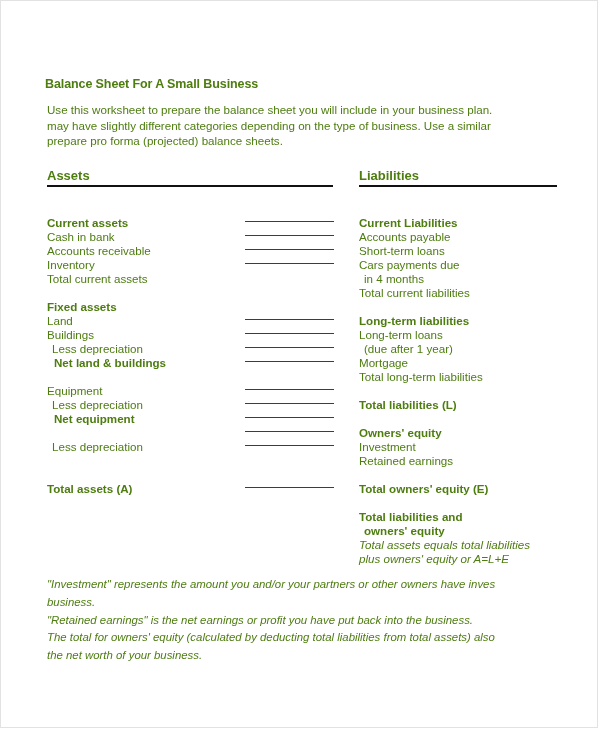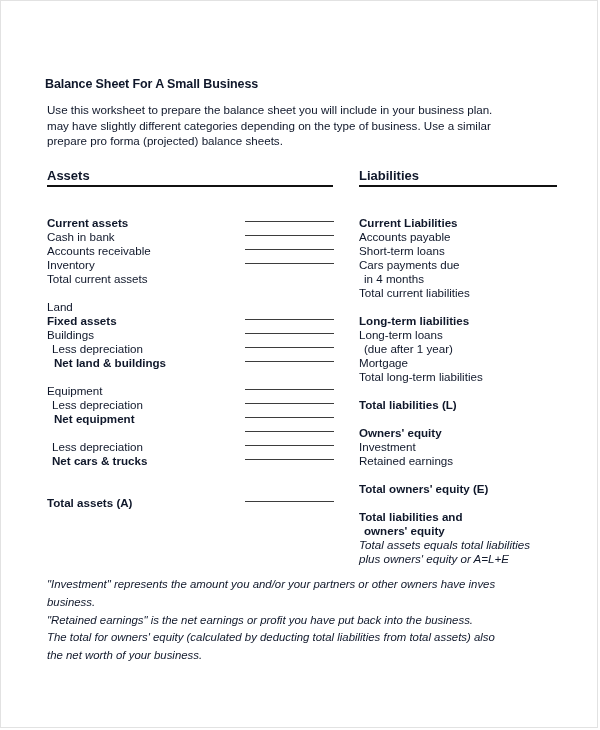--- a/index.html
+++ b/index.html
@@ -29,21 +29,21 @@
   .page-inner {
     position: absolute;
     left: 44px;
     top: 0;
     width: 524px;      
     height: 728px;
     overflow: hidden;
   }
 
   
-  .ink        { color: #0f172a; }
+  .ink        { color: #4d7c0f; }
   .doc-title {
     position: absolute;
     left: 0;
     top: 76px;
     font-size: 12.5px;
     font-weight: bold;
     letter-spacing: -0.1px;
     white-space: nowrap;
   }
   .intro {
@@ -137,32 +137,31 @@
     <div class="col col-assets">
       <div class="col-head ink">Assets</div>
       <div class="col-rule rule-assets"></div>
       <div class="rows">
           <div class="row bold"><span class="lbl ink">Current assets</span></div>
           <div class="row"><span class="lbl ink">Cash in bank</span><span class="fill"></span></div>
           <div class="row"><span class="lbl ink">Accounts receivable</span><span class="fill"></span></div>
           <div class="row"><span class="lbl ink">Inventory</span><span class="fill"></span></div>
           <div class="row"><span class="lbl ink">Total current assets</span><span class="fill"></span></div>
           <div class="row"><span class="lbl ink"></span></div>
+          <div class="row bold"><span class="lbl ink">Fixed assets</span></div>
           <div class="row"><span class="lbl ink">Land</span></div>
-          <div class="row bold"><span class="lbl ink">Fixed assets</span></div>
           <div class="row"><span class="lbl ink">Buildings</span><span class="fill"></span></div>
           <div class="row ind1"><span class="lbl ink">Less depreciation</span><span class="fill"></span></div>
           <div class="row bold ind2"><span class="lbl ink">Net land &amp; buildings</span><span class="fill"></span></div>
           <div class="row"><span class="lbl ink"></span><span class="fill"></span></div>
           <div class="row"><span class="lbl ink">Equipment</span></div>
           <div class="row ind1"><span class="lbl ink">Less depreciation</span><span class="fill"></span></div>
           <div class="row bold ind2"><span class="lbl ink">Net equipment</span><span class="fill"></span></div>
           <div class="row"><span class="lbl ink"></span><span class="fill"></span></div>
           <div class="row ind1"><span class="lbl ink">Less depreciation</span><span class="fill"></span></div>
-          <div class="row bold ind1"><span class="lbl ink">Net cars &amp; trucks</span><span class="fill"></span></div>
           <div class="row"><span class="lbl ink"></span><span class="fill"></span></div>
           <div class="row"><span class="lbl ink"></span></div>
           <div class="row bold"><span class="lbl ink">Total assets (A)</span></div>
           <div class="row"><span class="lbl ink"></span><span class="fill"></span></div>
         </div>
     </div>
 
     <div class="col col-liabilities">
       <div class="col-head ink">Liabilities</div>
       <div class="col-rule rule-liabilities"></div>

